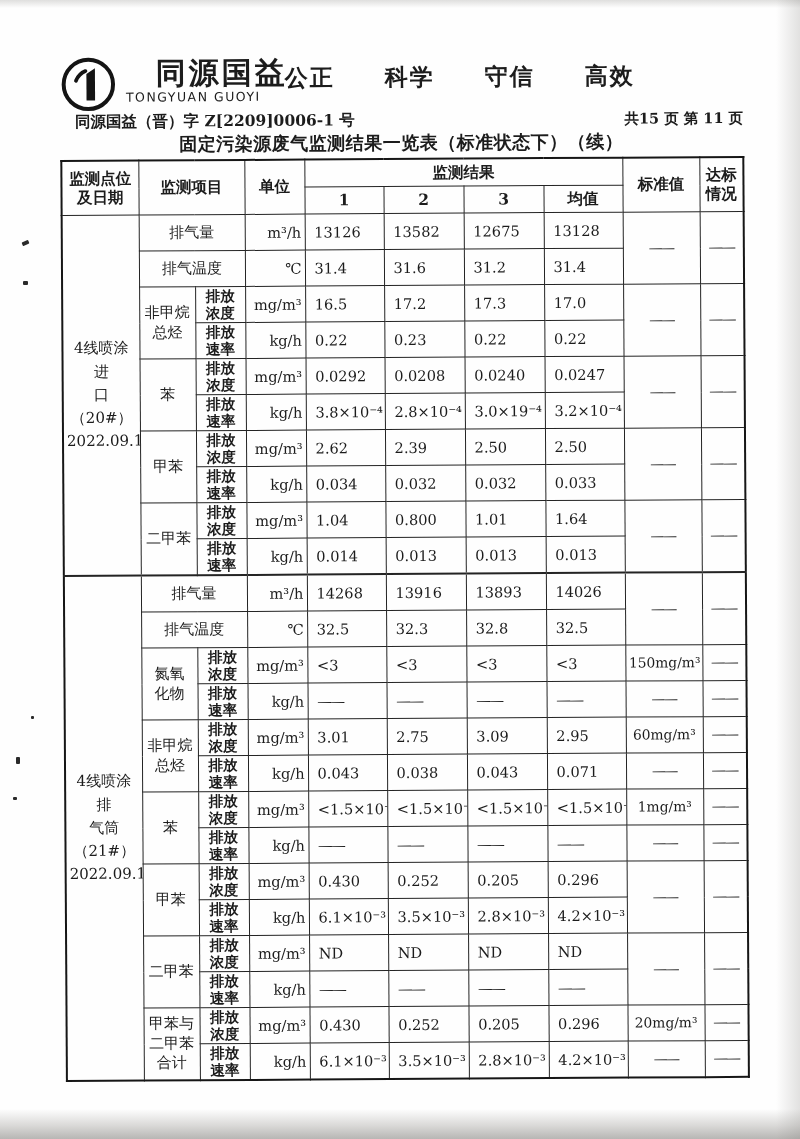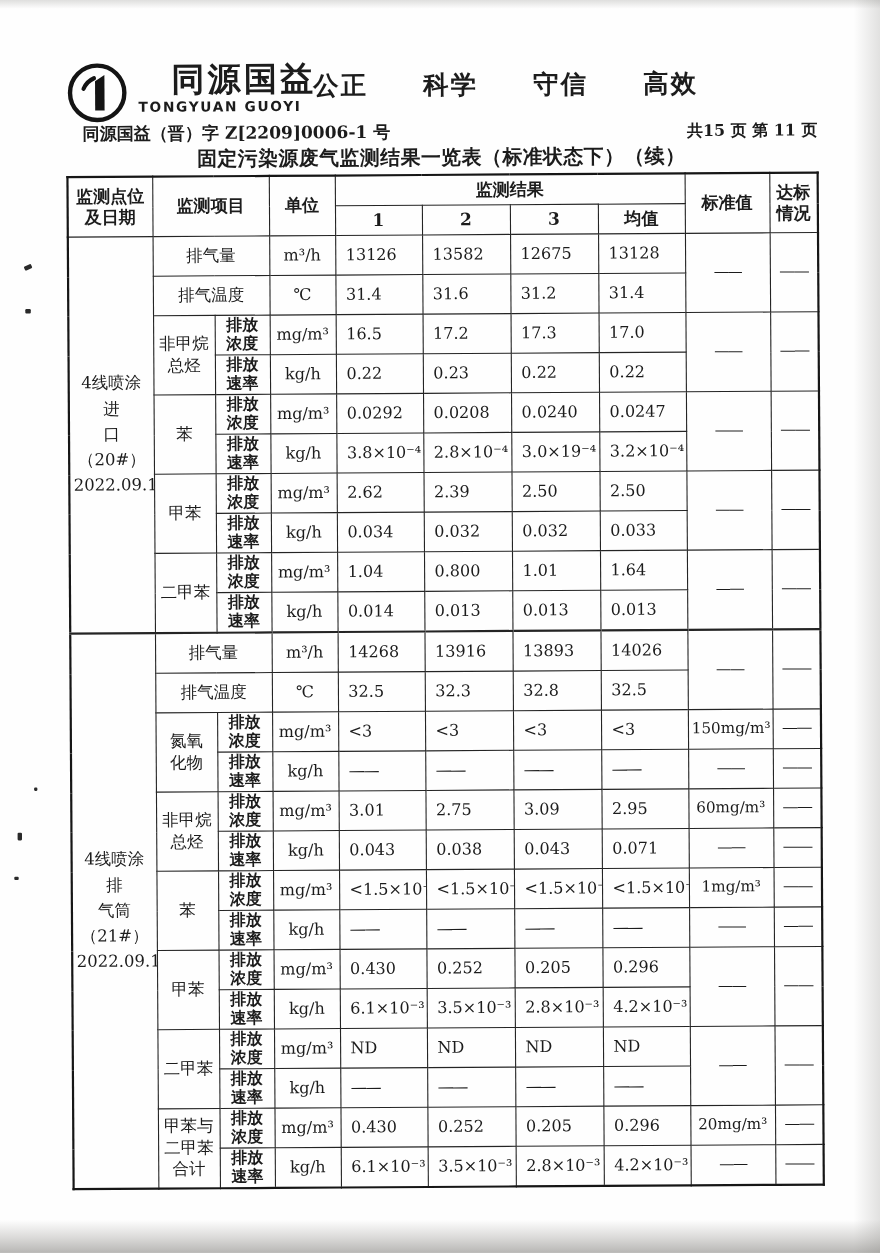--- a/index.html
+++ b/index.html
@@ -5,36 +5,36 @@
   html,body{margin:0;padding:0;}
   body{background:#e9e7e4;font-family:"DejaVu Serif","Liberation Serif",serif;}
   .page{position:relative;width:800px;height:1139px;background:#fefefe;overflow:hidden;color:#1c1c1c;}
   .tilt{position:absolute;inset:0;transform:rotate(-0.35deg);transform-origin:400px 600px;}
 
   
   .brand{position:absolute;top:53px;left:63px;display:flex;align-items:flex-start;gap:9px;}
   .logo-svg{width:57px;height:59px;display:block;}
   .brand-text{padding-top:3px;}
   .brand-cn{font-family:"DejaVu Sans","Liberation Sans",sans-serif;font-weight:bold;font-size:30px;letter-spacing:3px;line-height:1.05;white-space:nowrap;margin-left:30px;}
-  .brand-en{font-family:"DejaVu Sans","Liberation Sans",sans-serif;font-weight:bold;font-size:12.5px;letter-spacing:1.5px;white-space:nowrap;}
+  .brand-en{font-family:"DejaVu Sans","Liberation Sans",sans-serif;font-weight:normal;font-size:12.5px;letter-spacing:1.5px;white-space:nowrap;}
   .slogan{position:absolute;top:62px;left:288px;display:flex;gap:50px;font-weight:bold;font-size:23px;letter-spacing:2px;white-space:nowrap;}
   .doc-row{position:absolute;top:110px;left:78px;width:668px;display:flex;justify-content:space-between;align-items:baseline;font-weight:bold;font-size:15.5px;white-space:nowrap;}
   .page-info{font-size:14.5px;}
   .title{position:absolute;top:131px;left:63px;width:682px;text-align:center;font-weight:bold;font-size:18px;letter-spacing:0.5px;white-space:nowrap;}
 
   
   table{position:absolute;top:158px;left:63px;width:682px;border-collapse:collapse;table-layout:fixed;border:2.4px solid #161616;}
   col.w1{width:77px}col.w2{width:56px}col.w3{width:50px}col.w4{width:60px}
   col.w5{width:79px}col.w6{width:80px}col.w7{width:80px}col.w8{width:79px}
   col.w9{width:77px}col.w10{width:44px}
   th,td{border:1.5px solid #242424;padding:1px 3px;text-align:center;vertical-align:middle;font-size:15px;line-height:1.18;overflow:hidden;}
   th{font-weight:700;font-size:15.5px;height:22px;padding:2px;}
   td{height:33px;}
   td.val{text-align:left;padding-left:9px;font-size:14.6px;}
-  td.unit{font-size:14.6px;}
+  td.unit{font-size:14.6px;text-align:right;}
   td.std{font-size:13.8px;}
   td.ok{font-size:14.5px;}
   td.site{font-size:15px;line-height:1.55;}
   td.sub{font-size:14.5px;line-height:1.12;font-weight:bold;}
   td.item{line-height:1.3;}
   tr.sec td{border-top-width:2.2px;}
   .dash{letter-spacing:-0.09em;}
 
   
   .edge-right{position:absolute;top:0;right:0;width:24px;height:100%;background:linear-gradient(90deg,rgba(110,108,104,0) 0%,rgba(110,108,104,0.20) 100%);pointer-events:none;}

